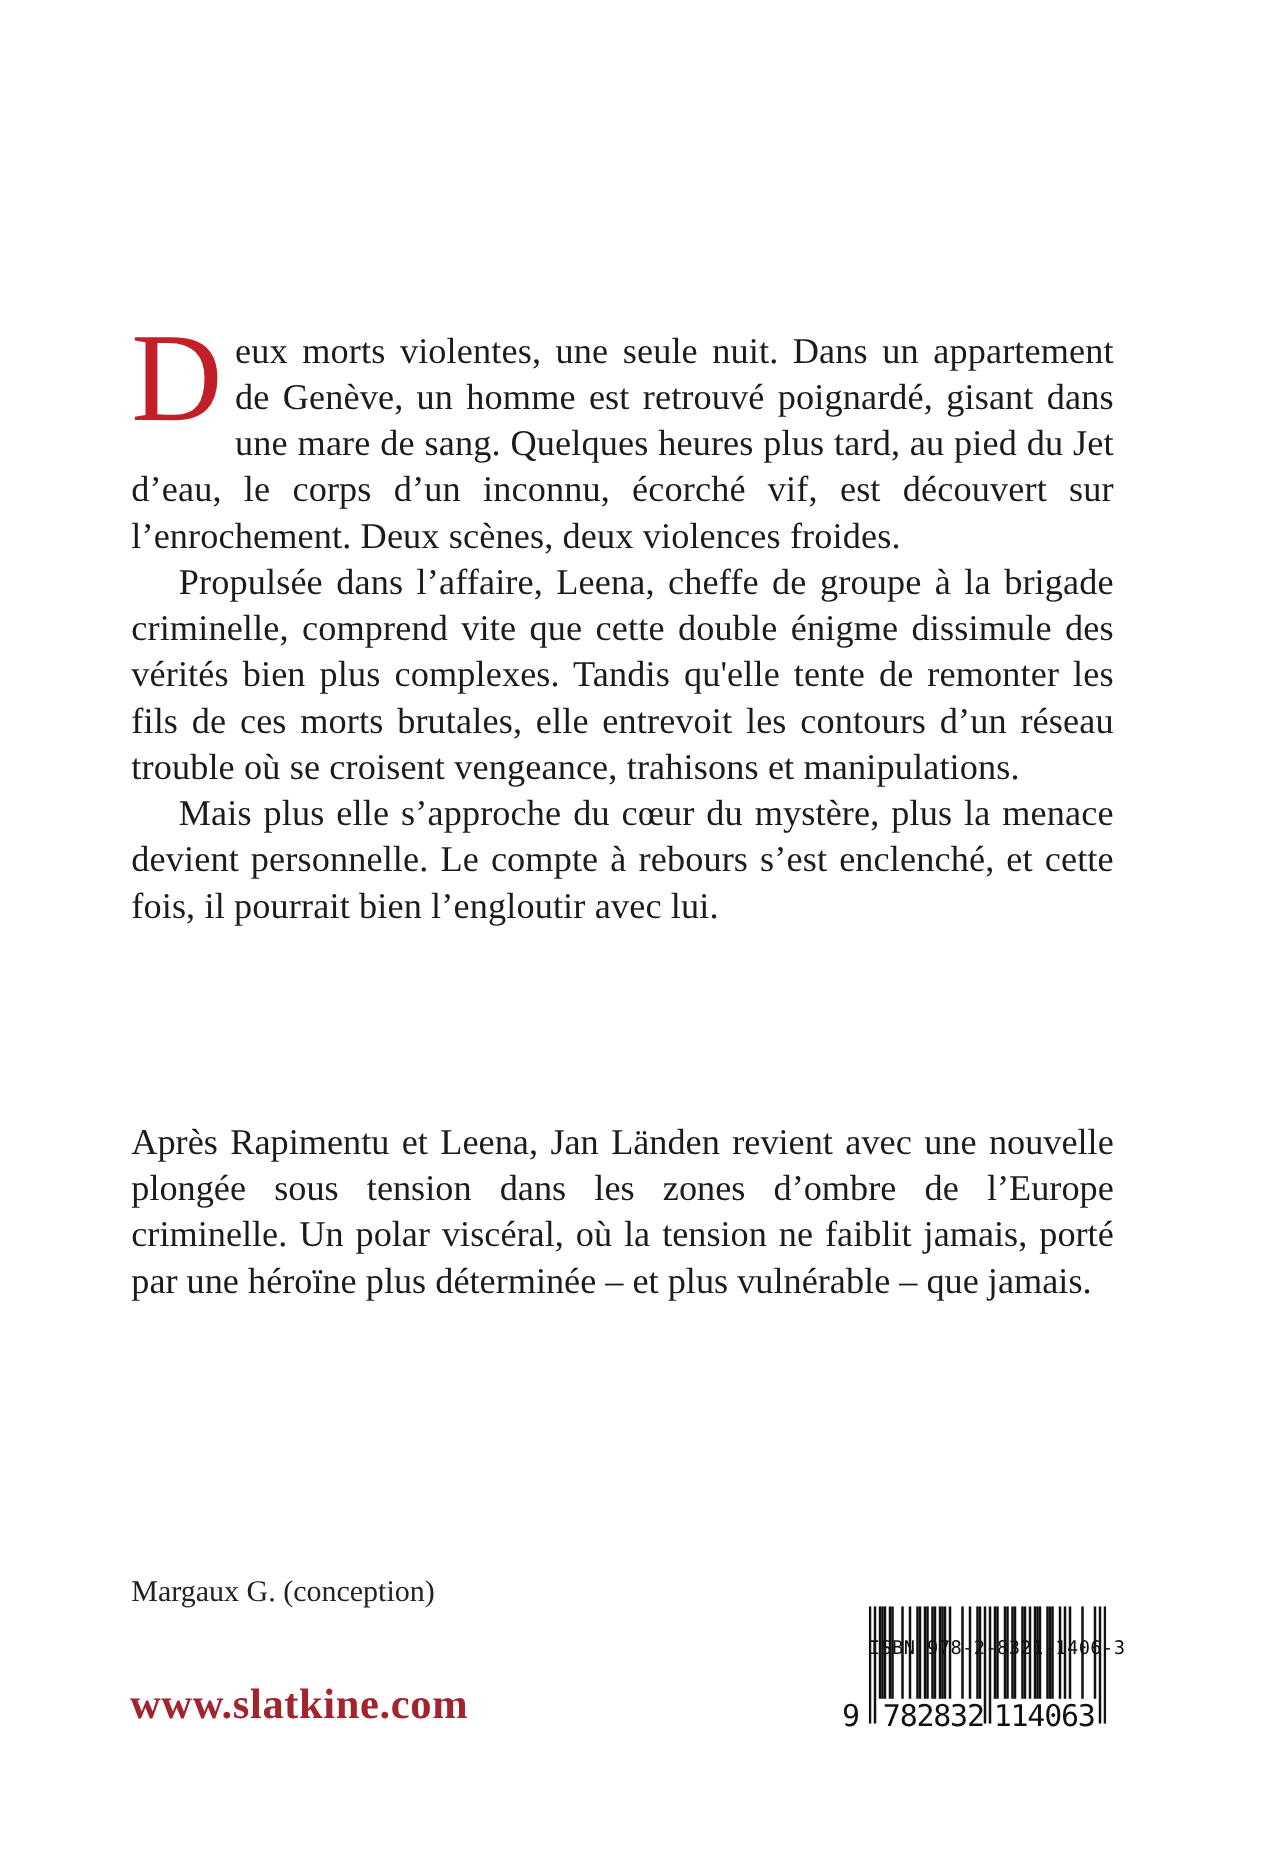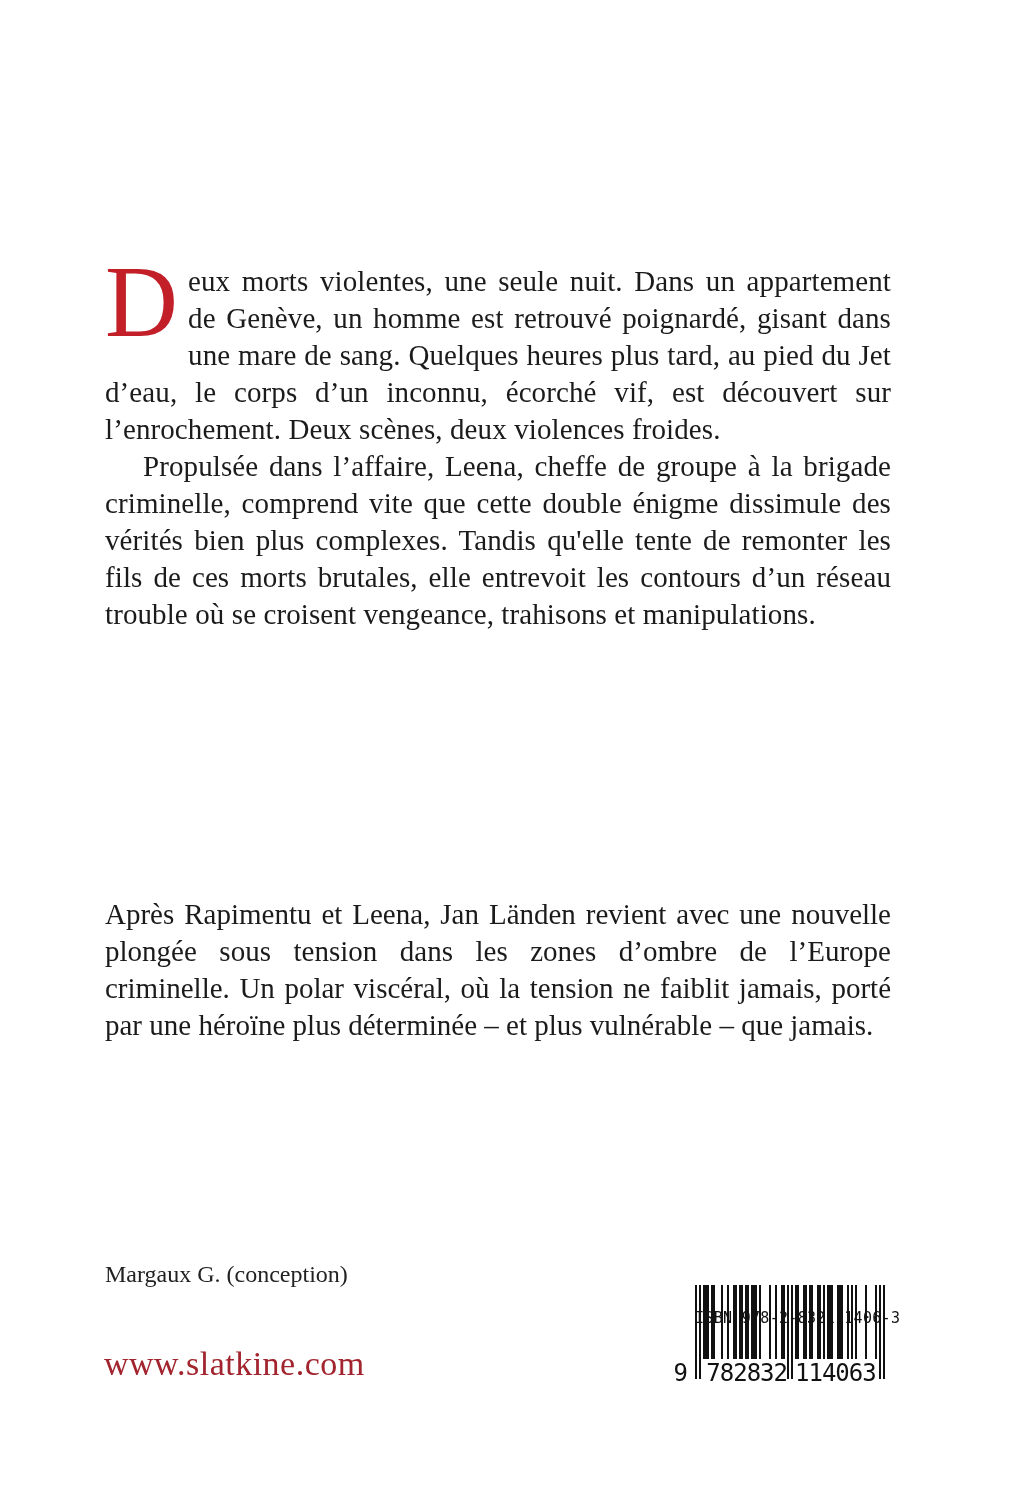--- a/index.html
+++ b/index.html
@@ -61,21 +61,21 @@
     top: 1256px;
     font-size: 24px;
     line-height: 36px;
     color: #222222;
   }
   .website {
     position: absolute;
     left: 104px;
     top: 1345px;
     font-size: 34px;
-    font-weight: 400;
+    font-weight: 700;
     color: #a1242e;
     letter-spacing: 0.5px;
   }
 
   
   .barcode-block {
     position: absolute;
     left: 695px;
     top: 1261px;
     width: 190px;
@@ -113,20 +113,21 @@
   .bc-g2 { left: 100px; width: 86px; text-align: left; }
 </style>
 </head>
 <body>
 
 <div class="page">
 
   <section class="synopsis">
     <p class="para"><span class="dropcap">D</span><span>eux morts violentes, une seule nuit. Dans un appartement de Genève, un homme est retrouvé poignardé, gisant dans une mare de sang. Quelques heures plus tard, au pied du Jet d’eau, le corps d’un inconnu, écorché vif, est découvert sur l’enrochement. Deux scènes, deux violences froides.</span></p>
     <p class="para indent">Propulsée dans l’affaire, Leena, cheffe de groupe à la brigade criminelle, comprend vite que cette double énigme dissimule des vérités bien plus complexes. Tandis qu'elle tente de remonter les fils de ces morts brutales, elle entrevoit les contours d’un réseau trouble où se croisent vengeance, trahisons et manipulations.</p>
+    <p class="para indent">Mais plus elle s’approche du cœur du mystère, plus la menace devient personnelle. Le compte à rebours s’est enclenché, et cette fois, il pourrait bien l’engloutir avec lui.</p>
   </section>
 
   <section class="author-note"><span class="it">Après </span><span class="rm">Rapimentu</span><span class="it"> et </span><span class="rm">Leena</span><span class="it">, Jan Länden revient avec une nouvelle plongée sous tension dans les zones d’ombre de l’Europe criminelle. Un polar viscéral, où la tension ne faiblit jamais, porté par une héroïne plus déterminée – et plus vulnérable – que jamais.</span></section>
 
   <div class="credits">
     <div>Margaux G. (conception)</div>
   </div>
 
   <div class="website">www.slatkine.com</div>
 

